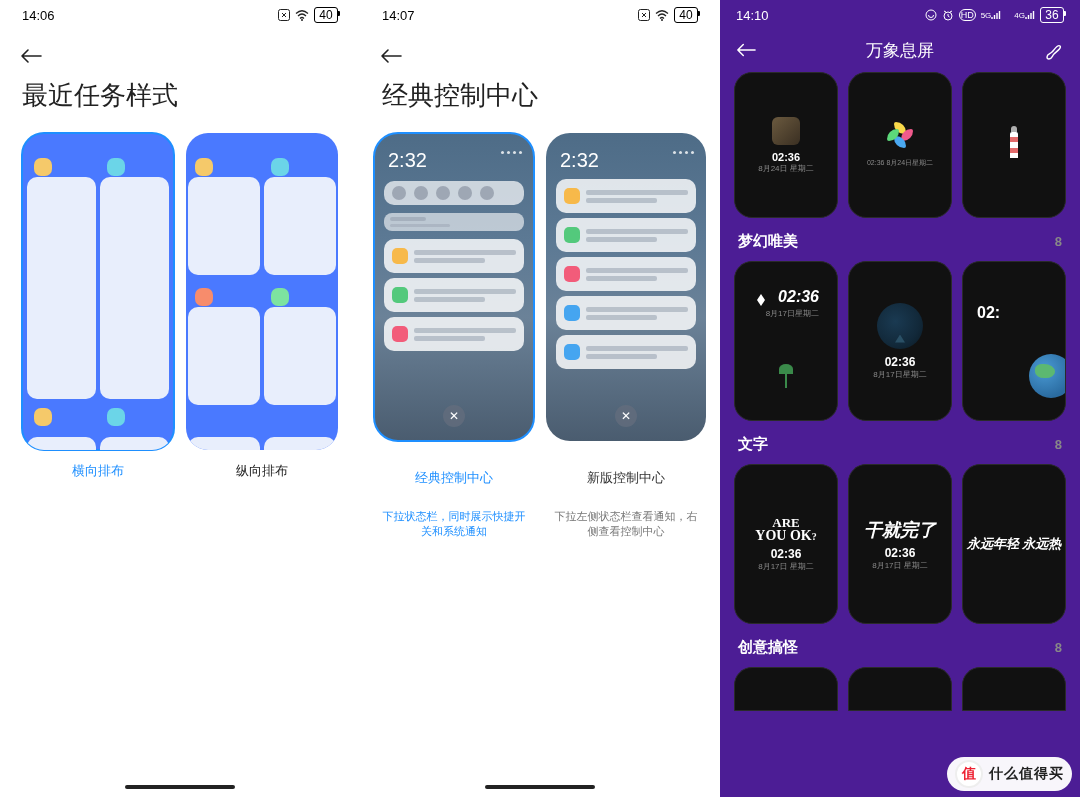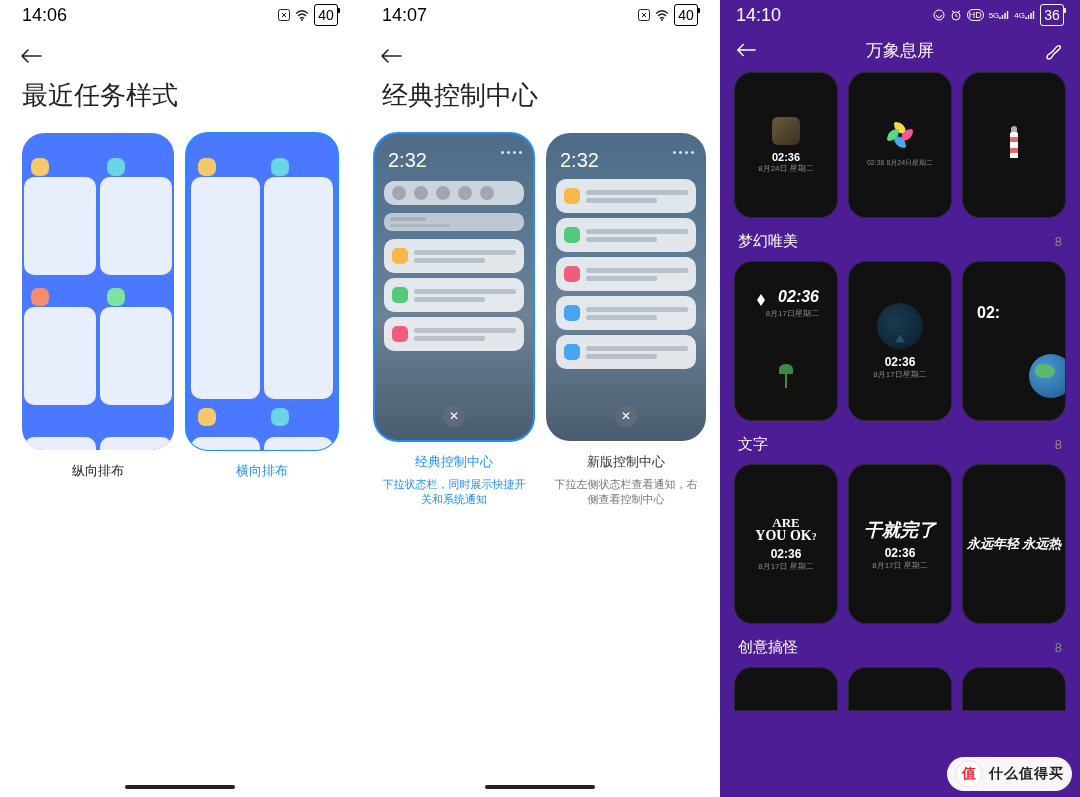--- a/index.html
+++ b/index.html
@@ -11,26 +11,26 @@
     background: #fff;
     overflow: hidden;
     position: relative;
   }
   .panel { width: 360px; height: 797px; position: relative; }
   .panel.light { background: #fff; }
   .panel.dark  { background: #4c1d95; color: #fff; }
 
   
   .statusbar { height: 30px; display: flex; align-items: center; justify-content: space-between; padding: 0 22px; font-size: 12px; font-weight: 500; }
-  .statusbar .time { font-size: 18px; }
+  .statusbar .time { font-size: 13px; }
   .statusbar .right { display: flex; align-items: center; gap: 5px; }
   .sb-icon { display: inline-flex; align-items: center; justify-content: center; }
   .sb-box { border:1px solid currentColor; border-radius:6px; font-size:9px; padding:0 1px; line-height:10px; height:12px; display:flex; align-items:center; }
   .sb-wifi svg, .sb-x svg, .sb-alarm svg, .sb-sig svg { display:block; }
-  .sb-batt { border:1px solid currentColor; border-radius:3px; width:24px; height:22px; font-size:14px; display:flex; align-items:center; justify-content:center; position:relative; }
+  .sb-batt { border:1px solid currentColor; border-radius:3px; width:24px; height:16px; font-size:12px; display:flex; align-items:center; justify-content:center; position:relative; }
   .sb-batt::after { content:""; position:absolute; right:-3px; top:3px; width:2px; height:5px; background:currentColor; border-radius:0 1px 1px 0; }
 
   
   .back { padding: 18px 20px 0; }
   .back svg { display:block; }
   .title { font-size: 26px; font-weight: 400; padding: 14px 22px 20px; color:#222; }
 
   
   .opt-row { display:flex; gap:12px; padding:0 22px; }
   .opt { flex:1; display:flex; flex-direction:column; align-items:center; gap:12px; }
@@ -59,21 +59,21 @@
   .h .tile.b{ left:51%; top:14%; width:46%; height:70%; }
   .h .tile.c{ left:3%; top:96%; width:46%; height:20%; }
   .h .tile.d{ left:51%; top:96%; width:46%; height:20%; }
   .h .chip.c1{ left:8%; top:8%; background:#f5c96a; }
   .h .chip.c2{ left:56%; top:8%; background:#6bd5e8; }
   .h .chip.c3{ left:8%; top:87%; background:#f5c96a; }
   .h .chip.c4{ left:56%; top:87%; background:#6bd5e8; }
 
   
   .cc-row { display:flex; gap:12px; padding:0 14px; }
-  .cc-opt { flex:1; display:flex; flex-direction:column; align-items:center; gap:6px; }
+  .cc-opt { flex:1; display:flex; flex-direction:column; align-items:center; gap:22px; }
   .cc-opt .phone { width:100%; aspect-ratio:0.52; border-radius:24px; background:linear-gradient(180deg,#4e6c87 0%,#5c7994 35%,#6b8298 60%,#4a5c6f 100%); position:relative; overflow:hidden; }
   .cc-opt.selected .phone { outline:2.5px solid #1e8fff; outline-offset:-1px; }
   .cc-opt .cap1 { font-size:13px; margin-top:6px; color:#333; }
   .cc-opt .cap2 { font-size:11px; color:#777; text-align:center; line-height:1.4; padding:0 4px; }
   .cc-opt.selected .cap1 { color:#1e8fff; }
   .cc-opt.selected .cap2 { color:#1e8fff; }
 
   .phone .ptime { position:absolute; top:16px; left:14px; color:#fff; font-size:20px; font-weight:300; }
   .phone .pdots { position:absolute; top:18px; right:12px; display:flex; gap:3px; }
   .phone .pdots span { width:3px; height:3px; background:#fff; opacity:.8; border-radius:50%; }
@@ -109,21 +109,21 @@
   .dscroll { position:absolute; top:72px; bottom:0; left:0; right:0; overflow:hidden; padding:0 14px; }
   .drow { display:flex; gap:10px; margin-bottom:14px; }
   .drow.partial { margin-top:0; }
   .dcard { flex:0 0 104px; height:146px; background:#111; border:1px solid #2a2a2a; border-radius:18px; display:flex; flex-direction:column; align-items:center; justify-content:center; position:relative; overflow:hidden; }
   .dcard.tall{ height:160px; }
   .dcard.short{ height:44px; border-radius:18px 18px 0 0; }
   .dcard .sub { font-size:8px; color:#888; margin-top:0; }
   .dcard .bt  { font-size:16px; font-weight:600; }
   .dcard .bt.serif{ font-family: "Songti SC", serif; font-style:italic; }
 
-  .dsec { display:flex; justify-content:space-between; align-items:center; margin:8px 4px 10px; }
+  .dsec { display:flex; justify-content:space-between; align-items:center; margin:8px 4px 10px;font-weight:bold; }
   .dsec .sname{ font-size:15px; }
   .dsec .scount{ font-size:13px; color:#888; }
 
   
   .pinwheel{ width:26px; height:26px; position:relative; }
   .pinwheel span{ position:absolute; width:12px; height:12px; border-radius:2px 10px 2px 10px; }
   .pinwheel .p1{ background:#f9d94a; top:0; left:7px; }
   .pinwheel .p2{ background:#f05a8c; top:7px; right:0; transform:rotate(90deg); }
   .pinwheel .p3{ background:#4aa8f0; bottom:0; left:7px; transform:rotate(180deg); }
   .pinwheel .p4{ background:#5cd97a; top:7px; left:0; transform:rotate(270deg); }
@@ -170,48 +170,48 @@
     </span>
   </div>
   <div class="back">
     <svg width="22" height="16" viewBox="0 0 22 16">
         <path d="M21 8H2M8 2L2 8l6 6" fill="none" stroke="#222" stroke-width="1.6" stroke-linecap="round" stroke-linejoin="round"></path>
       </svg>
   </div>
   <div class="title">最近任务样式</div>
 
   <div class="opt-row">
+    <div class="opt selected">
+      <div class="preview grid-prev h">
+        <span class="chip c1"></span>
+          <span class="chip c2"></span>
+        <div class="tile a"></div>
+          <div class="tile b"></div>
+        <span class="chip c3"></span>
+          <span class="chip c4"></span>
+        <div class="tile c"></div>
+          <div class="tile d"></div>
+      </div>
+      <div class="caption">横向排布</div>
+    </div>
     <div class="opt">
       <div class="preview grid-prev v">
         <span class="chip c1"></span>
           <span class="chip c2"></span>
         <div class="tile sm a"></div>
           <div class="tile sm b"></div>
         <span class="chip c3"></span>
           <span class="chip c4"></span>
         <div class="tile sm c"></div>
           <div class="tile sm d"></div>
         <div class="tile e"></div>
           <div class="tile f"></div>
       </div>
       <div class="caption">纵向排布</div>
     </div>
-    <div class="opt selected">
-      <div class="preview grid-prev h">
-        <span class="chip c1"></span>
-          <span class="chip c2"></span>
-        <div class="tile a"></div>
-          <div class="tile b"></div>
-        <span class="chip c3"></span>
-          <span class="chip c4"></span>
-        <div class="tile c"></div>
-          <div class="tile d"></div>
-      </div>
-      <div class="caption">横向排布</div>
-    </div>
   </div>
   <div class="homebar"></div>
 </div>
 
 <div class="panel light">
   <div class="statusbar">
     <span class="time">14:07</span>
     <span class="right">
       <span class="sb-icon sb-x">
           <svg width="12" height="12" viewBox="0 0 12 12">
@@ -347,21 +347,21 @@
       <span class="sb-icon sb-alarm">
           <svg width="12" height="12" viewBox="0 0 12 12">
             <circle cx="6" cy="7" r="4" fill="none" stroke="#fff"></circle>
             <path d="M6 5v2l1.5 1M2 2l2 1M10 2l-2 1" stroke="#fff" fill="none"></path>
           </svg>
         </span>
       <span class="sb-box">HD</span>
       <span class="sb-icon" style="font-size:8px;">5G<svg width="10" height="10" viewBox="0 0 10 10" style="vertical-align:-1px">
             <path d="M1 9v-2M3.5 9v-4M6 9v-6M8.5 9V1" stroke="#fff" stroke-width="1.4"></path>
           </svg></span>
-      <span class="sb-icon" style="font-size:8px;">4G<svg width="10" height="10" viewBox="0 0 10 10" style="vertical-align:-1px">
+      <span class="sb-icon" style="font-size:8px;margin-left:8px;">4G<svg width="10" height="10" viewBox="0 0 10 10" style="vertical-align:-1px">
             <path d="M1 9v-2M3.5 9v-4M6 9v-6M8.5 9V1" stroke="#fff" stroke-width="1.4"></path>
           </svg></span>
       <span class="sb-batt" style="border-color:#fff;">
           <span>36</span>
         </span>
     </span>
   </div>
 
   <div class="dhdr">
     <span>

